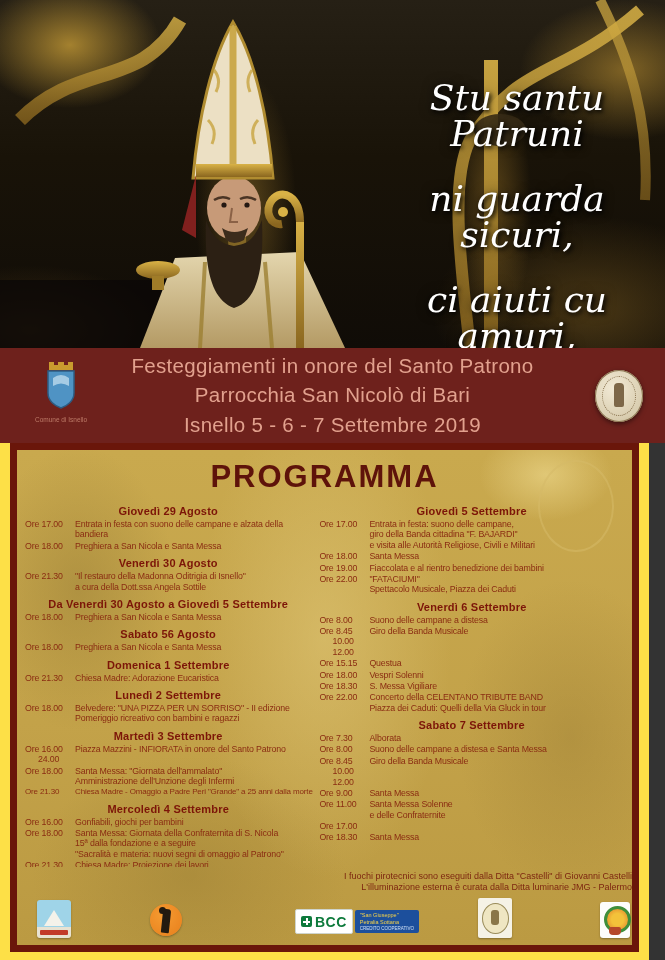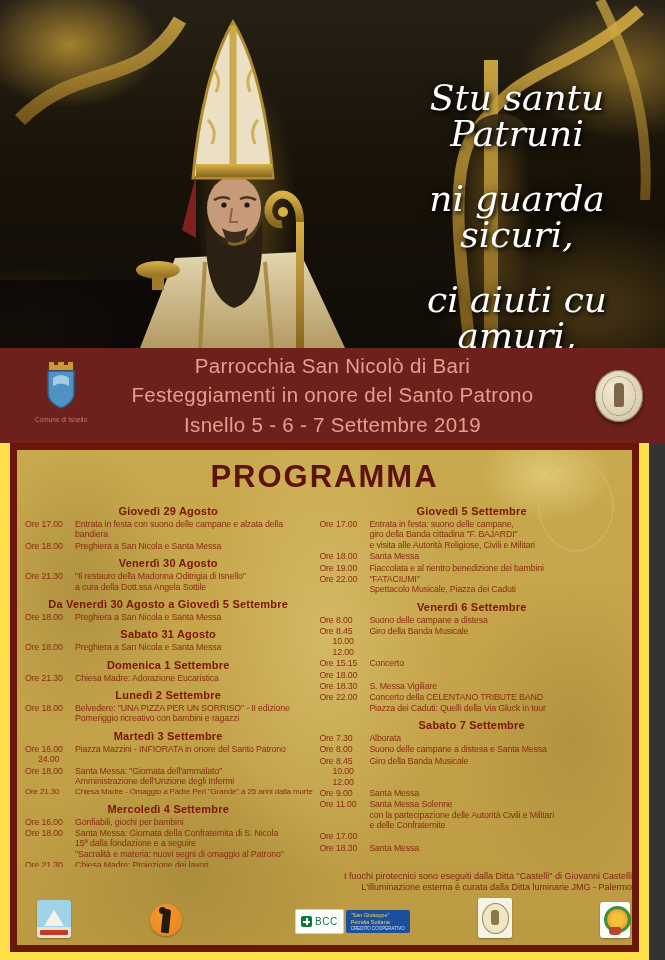--- a/index.html
+++ b/index.html
@@ -79,21 +79,21 @@
     background:radial-gradient(circle at 40% 35%,#f59b31,#e87f1c);box-shadow:0 1px 2px rgba(0,0,0,.3);}
   .logo-orange::before{content:"";position:absolute;left:12px;top:5px;width:8px;height:24px;
     background:#231a10;border-radius:3px 3px 1px 1px;transform:rotate(6deg);}
   .logo-orange::after{content:"";position:absolute;left:9px;top:3px;width:7px;height:7px;background:#231a10;border-radius:50%;}
   .logo-bcc{left:278px;top:14px;height:25px;display:flex;align-items:center;}
   .bcc-white{background:#fff;border:1px solid #cfd4cc;border-radius:2px;height:23px;
     display:flex;align-items:center;padding:0 5px;}
   .bcc-cross{width:11px;height:11px;background:#0d7a3c;border-radius:2px;position:relative;margin-right:3px;}
   .bcc-cross::before{content:"";position:absolute;left:4.5px;top:2px;width:2px;height:7px;background:#fff;}
   .bcc-cross::after{content:"";position:absolute;left:2px;top:4.5px;width:7px;height:2px;background:#fff;}
-  .bcc-abbr{color:#0d7a3c;font-weight:normal;font-size:10px;letter-spacing:.5px;}
+  .bcc-abbr{color:#0d7a3c;font-weight:bold;font-size:14px;letter-spacing:.5px;}
   .bcc-blue{background:#1c4f9c;height:21px;margin-left:2px;padding:2px 5px 0 5px;border-radius:2px;}
   .bcc-blue div{font-size:5.5px;line-height:1.25;color:#f5d24a;white-space:nowrap;}
   .bcc-blue div.sub{color:#cfe0f5;font-size:4.5px;}
   .logo-seal2{left:461px;top:3px;width:34px;height:40px;background:#f5f2e6;border-radius:2px;
     box-shadow:0 1px 2px rgba(0,0,0,.3);}
   .logo-seal2::before{content:"";position:absolute;left:4px;top:5px;width:25px;height:29px;
     border:1.5px solid #9a8c5a;border-radius:50%;background:#efe6c2;}
   .logo-seal2::after{content:"";position:absolute;left:13px;top:12px;width:8px;height:15px;background:#8a7648;border-radius:3px;}
   .logo-face{left:583px;top:7px;width:30px;height:36px;background:#fdfdfb;border-radius:3px;
     box-shadow:0 1px 2px rgba(0,0,0,.3);}
@@ -165,22 +165,22 @@
   <div class="band">
     <div class="crest">
       <svg width="36" height="50" viewBox="0 0 36 50">
         <path d="M6 2 h5 v3 h4 v-3 h6 v3 h4 v-3 h5 v8 h-24 Z" fill="#c99b2e"></path>
         <path d="M5 11 h26 v22 c0 8 -7 13 -13 15 c-6 -2 -13 -7 -13 -15 Z" fill="#4f93c4" stroke="#2c5d84" stroke-width="1.5"></path>
         <path d="M10 18 q8 -6 16 0 v8 q-8 -5 -16 0 Z" fill="#bcd9ec" opacity=".8"></path>
       </svg>
       <div class="crest-caption">Comune di Isnello</div>
     </div>
     <div class="band-text">
+      <div class="band-line">Festeggiamenti in onore del Santo Patrono</div>
       <div class="band-line">Parrocchia San Nicolò di Bari</div>
-      <div class="band-line">Festeggiamenti in onore del Santo Patrono</div>
       <div class="band-line">Isnello 5 - 6 - 7 Settembre 2019</div>
     </div>
     <div class="seal"></div>
   </div>
 
   <div class="program">
     <div class="panel">
       <div class="prog-title">PROGRAMMA</div>
       <div class="columns">
         <div class="prog-col left" id="col-0">
@@ -213,21 +213,21 @@
             </div>
             <div class="day-header">Da Venerdì 30 Agosto a Giovedì 5 Settembre</div>
             <div class="prog-row">
               <div class="time">
                 <div>Ore 18.00</div>
               </div>
               <div class="desc">
                 <div>Preghiera a San Nicola e Santa Messa</div>
               </div>
             </div>
-            <div class="day-header">Sabato 31 Agosto</div>
+            <div class="day-header">Sabato 56 Agosto</div>
             <div class="prog-row">
               <div class="time">
                 <div>Ore 18.00</div>
               </div>
               <div class="desc">
                 <div>Preghiera a San Nicola e Santa Messa</div>
               </div>
             </div>
             <div class="day-header">Domenica 1 Settembre</div>
             <div class="prog-row">
@@ -357,26 +357,29 @@
               </div>
               <div class="desc">
                 <div>Giro della Banda Musicale</div>
               </div>
             </div>
             <div class="prog-row">
               <div class="time">
                 <div>Ore 15.15</div>
               </div>
               <div class="desc">
-                <div>Concerto</div>
-              </div>
-            </div>
-            <div class="prog-row">
-              <div class="time">
-                <div>Ore 18.00</div>
+                <div>Questua</div>
+              </div>
+            </div>
+            <div class="prog-row">
+              <div class="time">
+                <div>Ore 18.00</div>
+              </div>
+              <div class="desc">
+                <div>Vespri Solenni</div>
               </div>
             </div>
             <div class="prog-row">
               <div class="time">
                 <div>Ore 18.30</div>
               </div>
               <div class="desc">
                 <div>S. Messa Vigiliare</div>
               </div>
             </div>
@@ -423,21 +426,20 @@
               <div class="desc">
                 <div>Santa Messa</div>
               </div>
             </div>
             <div class="prog-row">
               <div class="time">
                 <div>Ore 11.00</div>
               </div>
               <div class="desc">
                 <div>Santa Messa Solenne</div>
-                <div>con la partecipazione delle Autorità Civili e Militari</div>
                 <div>e delle Confraternite</div>
               </div>
             </div>
             <div class="prog-row">
               <div class="time">
                 <div>Ore 17.00</div>
               </div>
             </div>
             <div class="prog-row">
               <div class="time">

